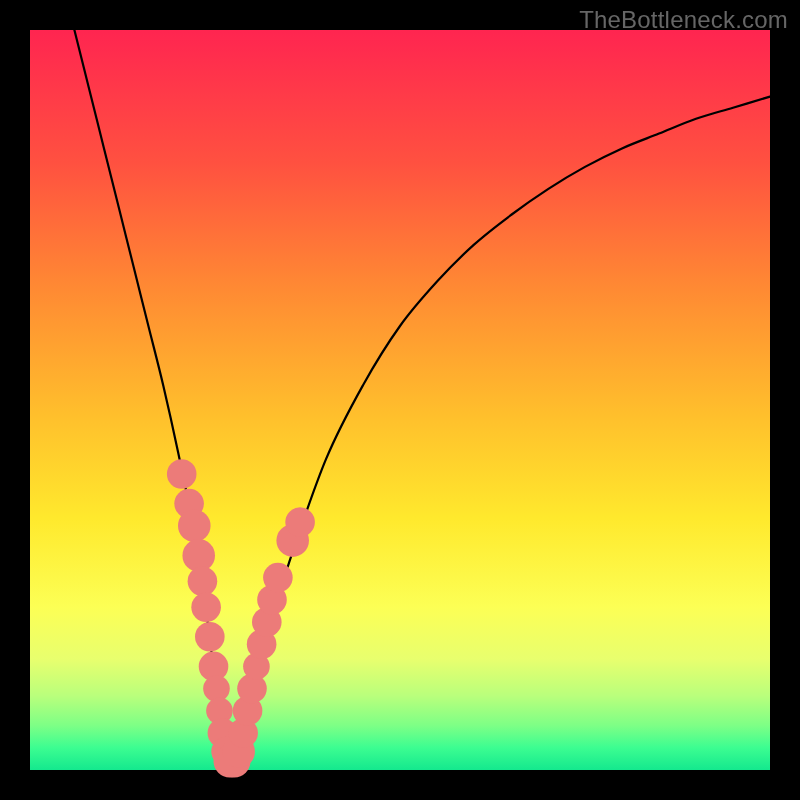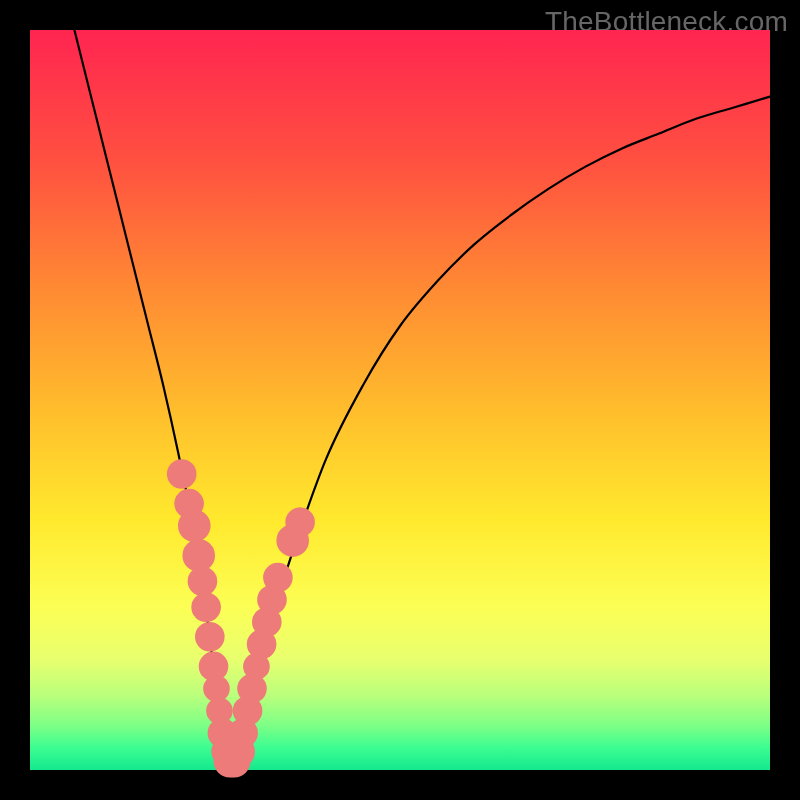--- a/index.html
+++ b/index.html
@@ -34,21 +34,21 @@
       #b9ff7c 90%,
       #7dff86 94%,
       #3cfd91 97%,
       #14e88e 100%);
   }
   .watermark {
     position: absolute;
     top: 6px;
     right: 12px;
     color: #666;
-    font-size: 28px;
+    font-size: 24px;
     font-weight: 500;
     letter-spacing: 0.2px;
     user-select: none;
   }
   svg.curve {
     position: absolute;
     left: 0;
     top: 0;
     width: 740px;
     height: 740px;

